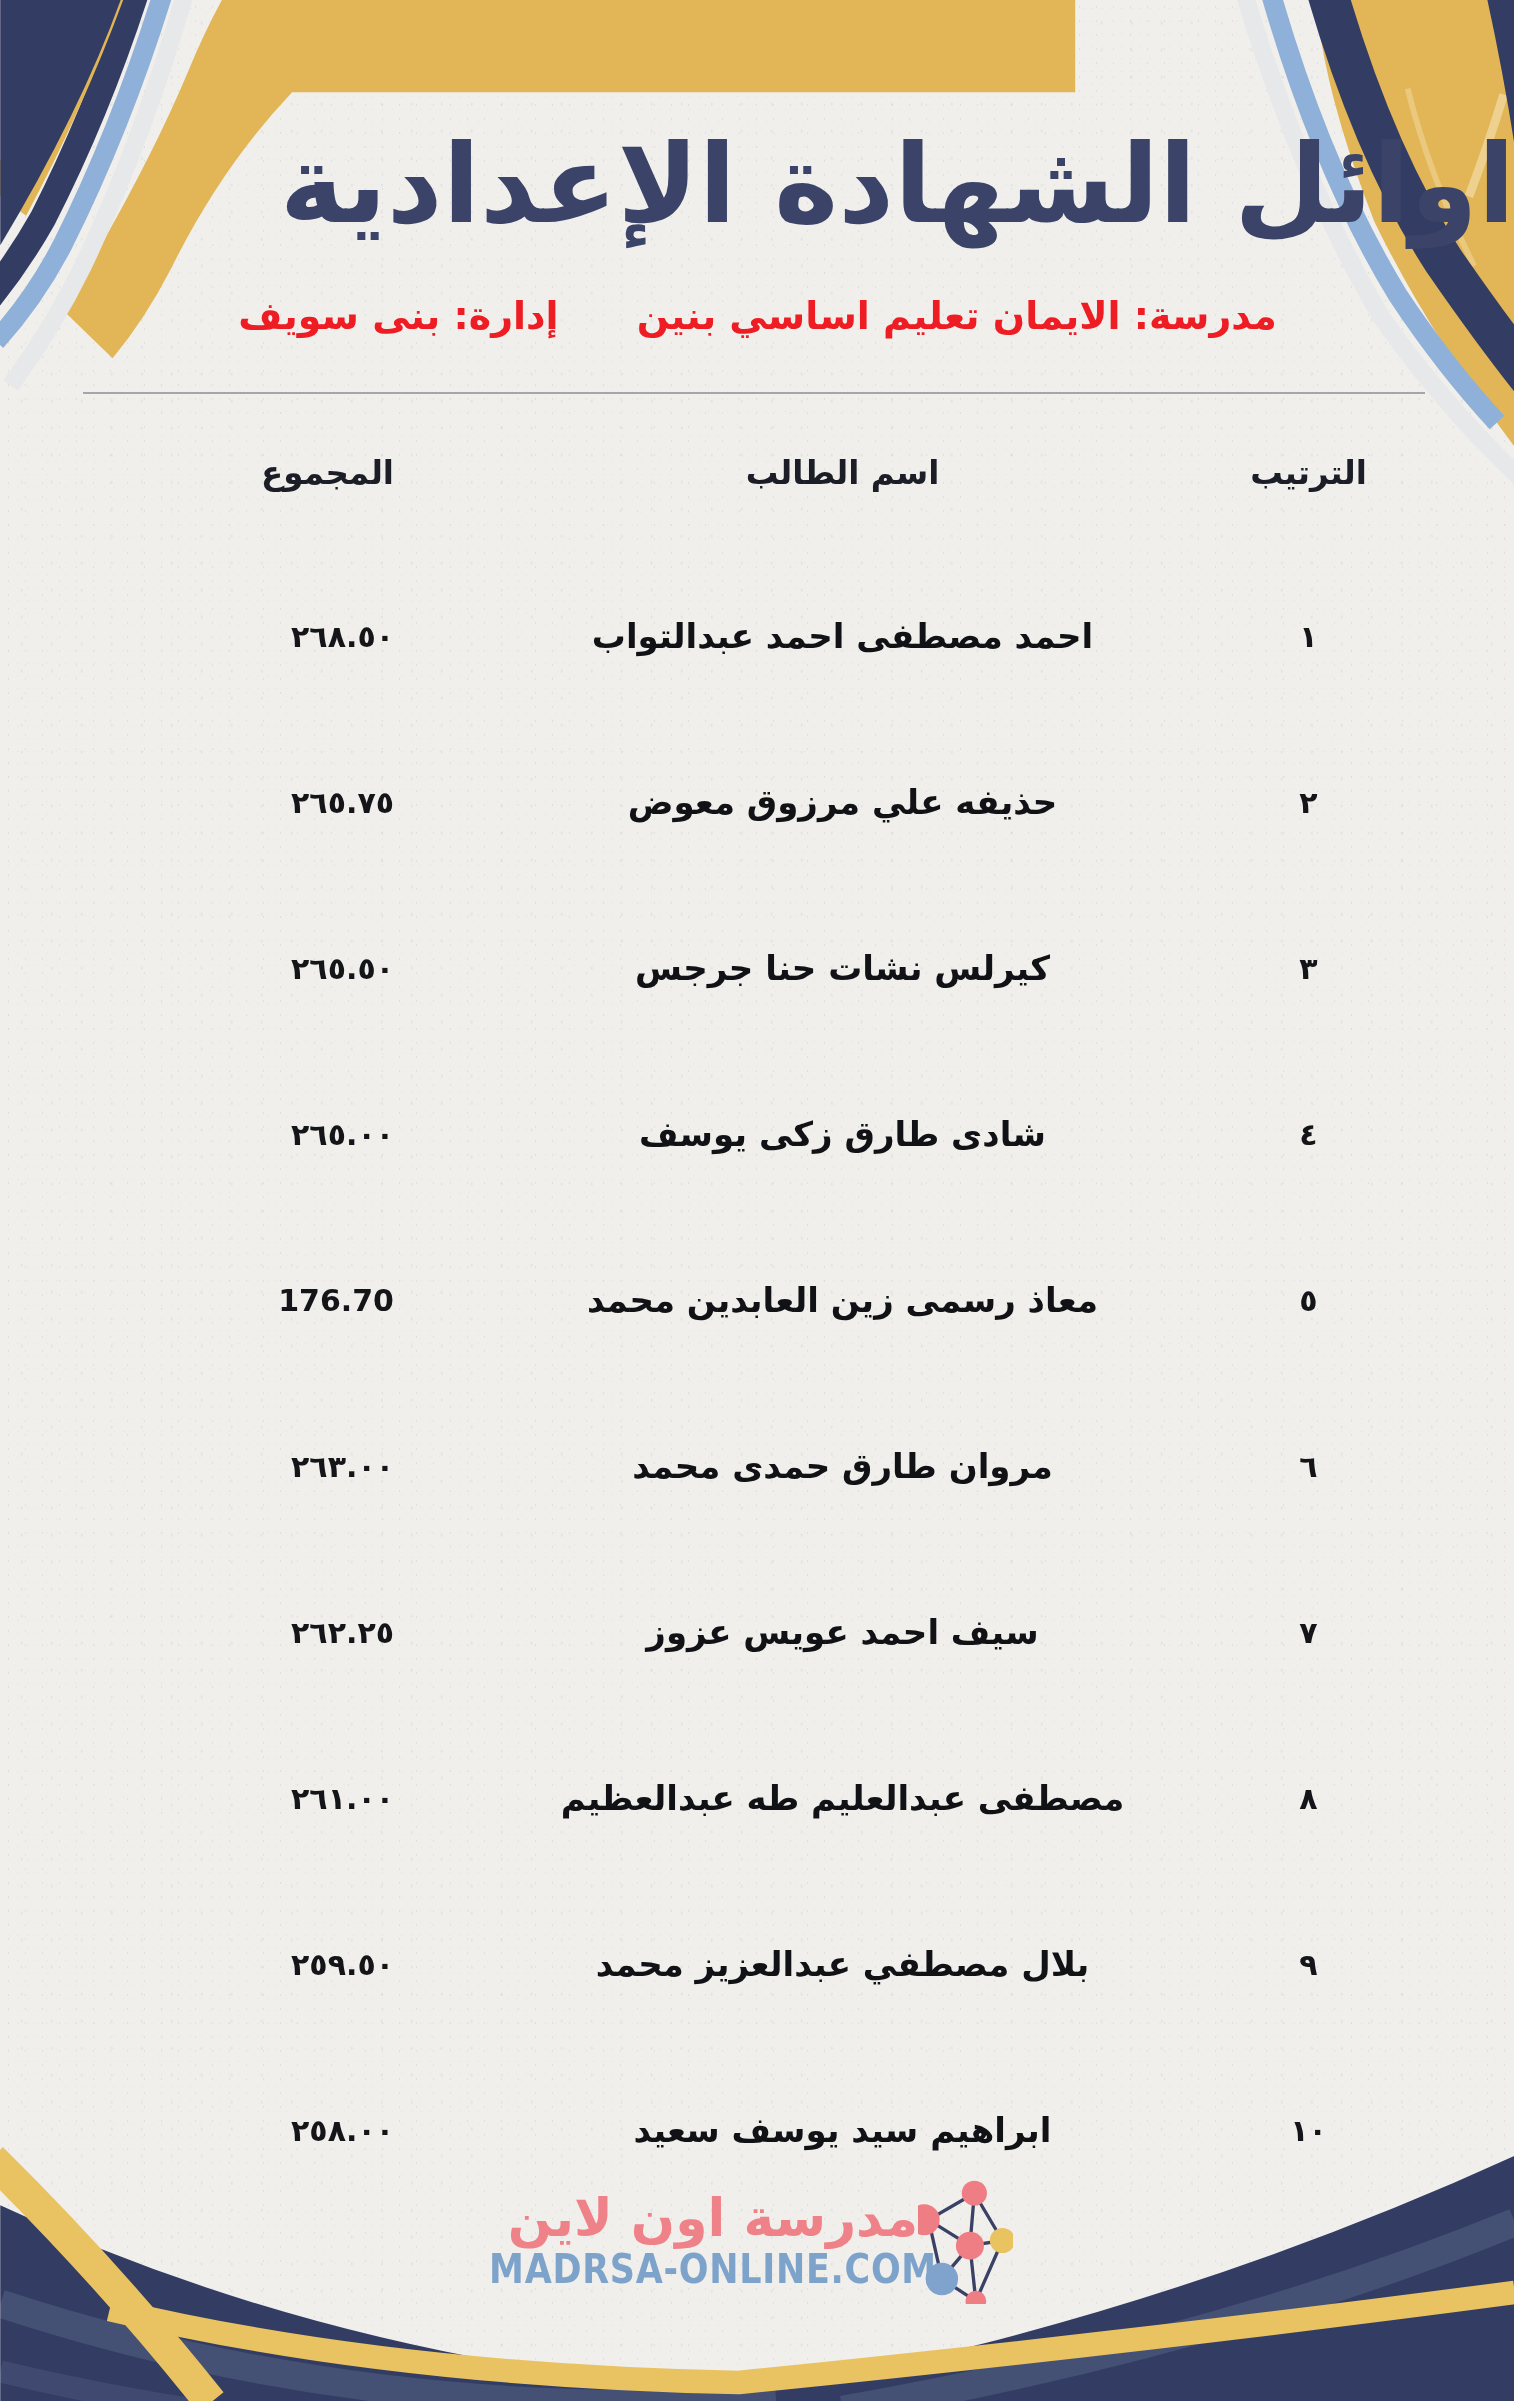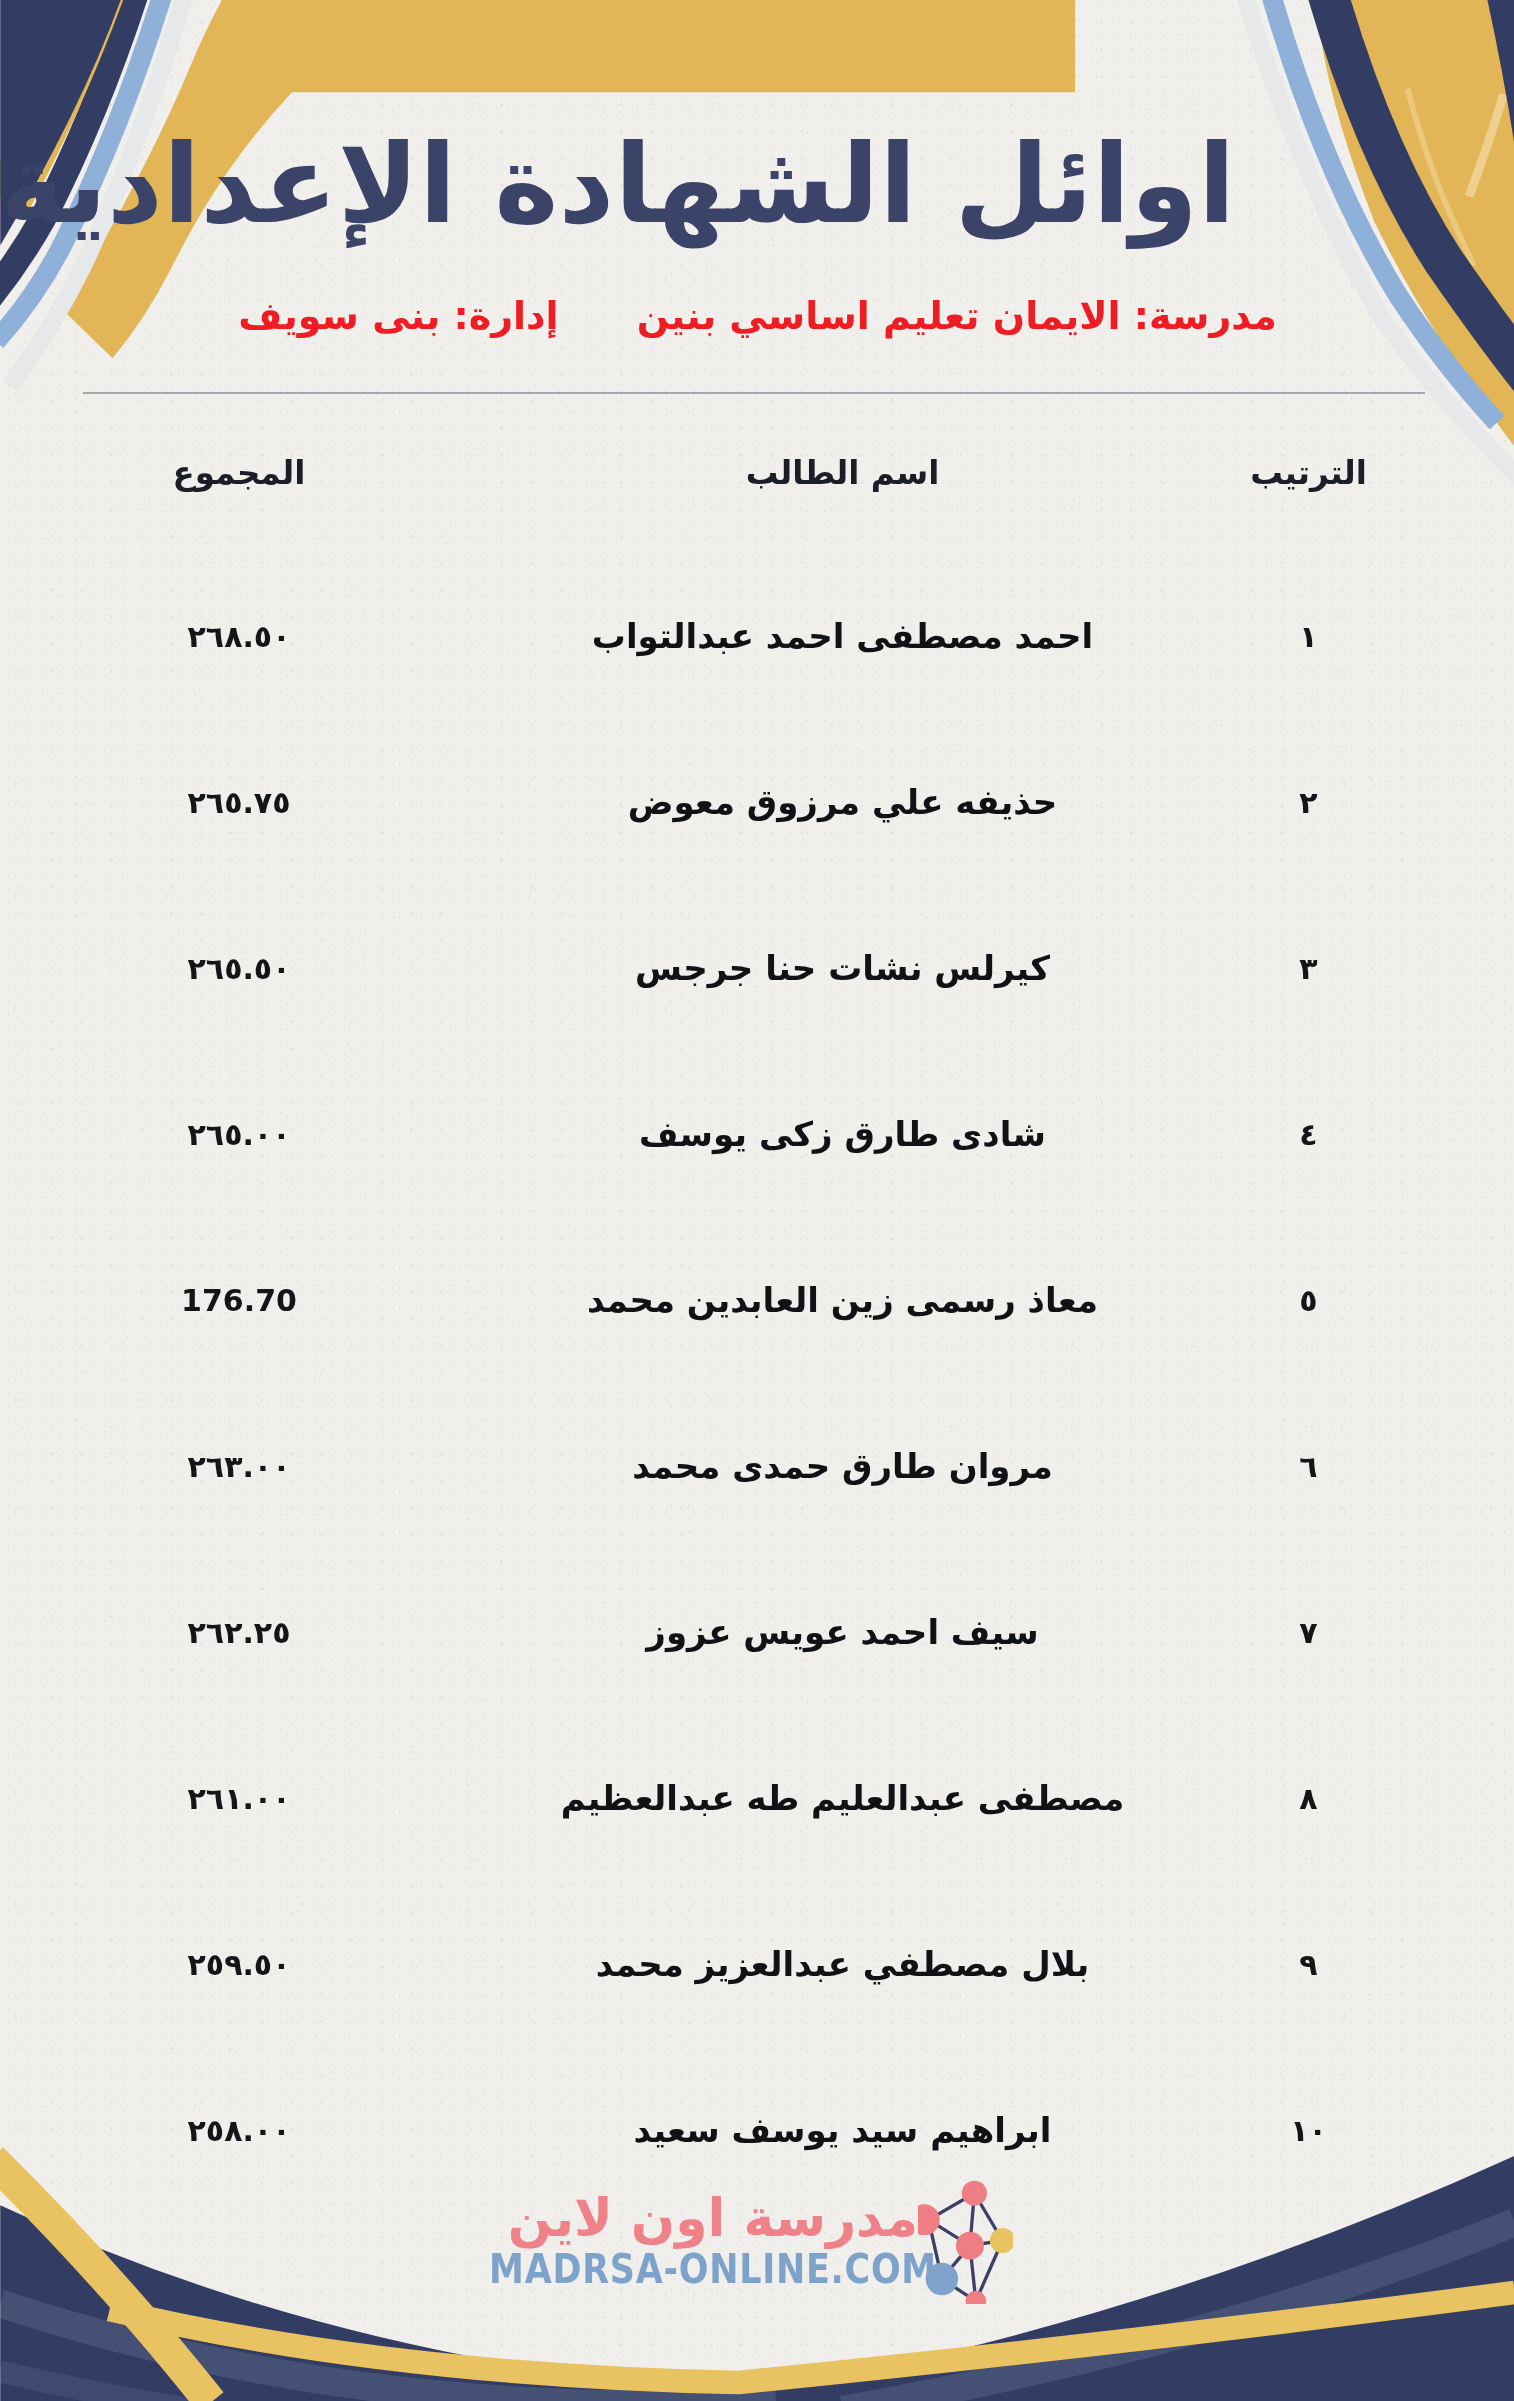--- a/index.html
+++ b/index.html
@@ -16,39 +16,39 @@
       radial-gradient(circle, rgba(120,130,150,.10) 1.1px, transparent 1.3px),
       radial-gradient(circle, rgba(170,175,185,.12) 0.7px, transparent 0.9px);
     background-size:17px 14px, 30px 27px, 9.6px 12.6px;
     background-position:0 0, 6.7px 9.6px, 3.7px 2.2px;
   }
   .decor{position:absolute;inset:0;z-index:1;pointer-events:none;}
   .content{position:absolute;inset:0;z-index:2;}
 
   .page-title{
     position:absolute;top:117px;left:0;width:100%;
-    text-align:left;
+    text-align:right;
     font-size:109px;font-weight:bold;color:#3b4468;
     line-height:1.25;
   }
   .subtitle{
     position:absolute;top:294px;left:0;width:100%;
     display:flex;justify-content:center;gap:78px;direction:rtl;
     font-size:38px;font-weight:bold;color:#ee1c23;
   }
   .divider{
     position:absolute;left:83px;top:392px;width:1342px;height:1.5px;
     background:#a3a6ab;
   }
 
   .thead{position:absolute;left:0;top:414px;width:1515px;height:118px;}
   .rows{position:absolute;left:0;top:553px;width:1515px;}
   .trow{position:relative;width:1266px;height:166px;padding-left:26px;}
   .cell{position:absolute;top:50%;transform:translateY(-50%);white-space:nowrap;}
-  .cell-total{left:84px;width:310px;text-align:center;font-size:30px;font-weight:bold;color:#141518;}
+  .cell-total{left:84px;width:310px;text-align:right;font-size:30px;font-weight:bold;color:#141518;}
   .cell-name{left:473px;width:739px;text-align:center;font-size:34px;font-weight:bold;color:#111216;direction:rtl;}
   .cell-rank{left:1227px;width:163px;text-align:center;font-size:30px;font-weight:bold;color:#141518;direction:rtl;}
   .th{font-size:32.5px;font-weight:bold;color:#1b1e26;}
 
   .logo-arabic{
     position:absolute;left:473px;top:2177px;width:480px;text-align:center;
     font-size:52px;font-weight:bold;color:#ef8188;direction:rtl;line-height:1.1;margin-top:13px;
   }
   .logo-english{
     position:absolute;left:473px;top:2249px;width:480px;text-align:center;

